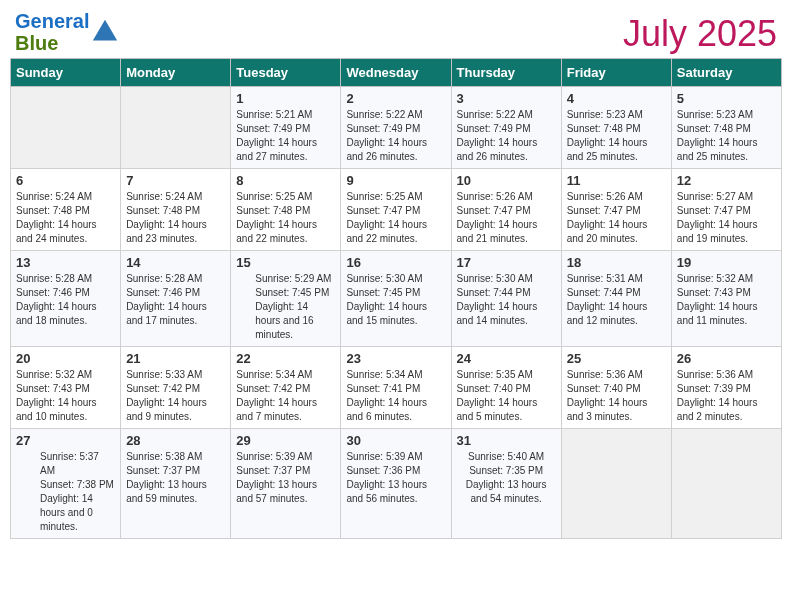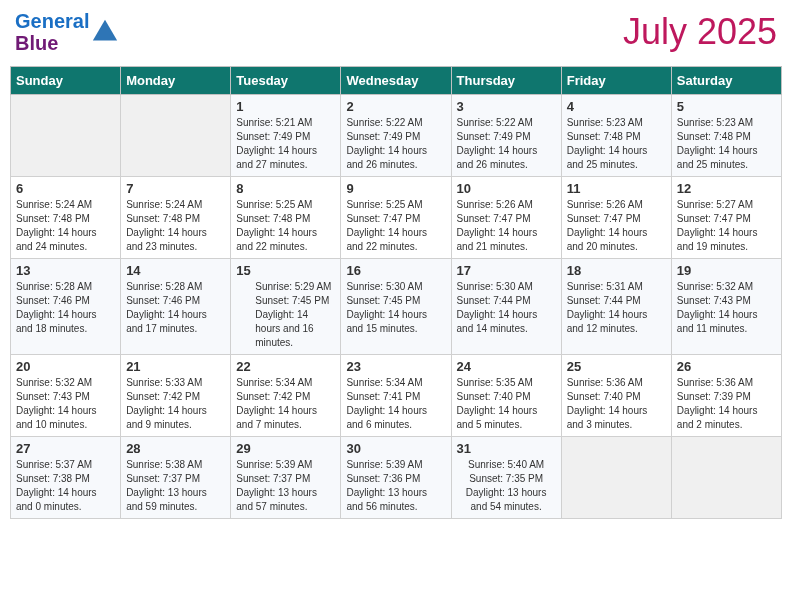--- a/index.html
+++ b/index.html
@@ -6,22 +6,22 @@
     body {
       font-family: Arial, sans-serif;
       background: #fff;
       width: 792px;
       min-height: 612px;
       padding: 10px;
     }
     .header {
       display: flex;
       justify-content: space-between;
-      align-items: center;
-      margin-bottom: 12px;
+      align-items: flex-end;
+      margin-bottom: 4px;
       padding: 0 5px;
     }
     .logo {
       display: flex;
       align-items: center;
     }
     .logo-text {
       font-size: 20px;
       font-weight: bold;
       color: #333;
@@ -92,21 +92,21 @@
     }
   </style>
 </head>
 <body>
 
 <div class="header">
   <div class="logo">
     <div>
       <div class="logo-text">
         <span>General</span><br>
-        <span style="color:#701a75;">Blue</span>
+        <span style="color:#4d7c0f;">Blue</span>
       </div>
     </div>
     <svg class="logo-icon" viewBox="0 0 30 30">
       <polygon points="15,2 28,24 2,24" fill="#2e75b6"></polygon>
     </svg>
   </div>
   <div class="title-block">
     <div class="month-title">July 2025</div>
   </div>
 </div>
@@ -286,21 +286,21 @@
         <td>
           <span class="day-num">26</span>
           <div class="day-info" style="white-space: pre-line;">Sunrise: 5:36 AM
 Sunset: 7:39 PM
 Daylight: 14 hours and 2 minutes.</div>
         </td>
       </tr>
       <tr>
         <td>
           <span class="day-num">27</span>
-          <div class="day-info" style="white-space: pre-line;">Sunrise: 5:37 AM
+          <div class="day-info" style="white-space: pre-line; margin-left: 24px;">Sunrise: 5:37 AM
 Sunset: 7:38 PM
 Daylight: 14 hours and 0 minutes.</div>
         </td>
         <td>
           <span class="day-num">28</span>
           <div class="day-info" style="white-space: pre-line;">Sunrise: 5:38 AM
 Sunset: 7:37 PM
 Daylight: 13 hours and 59 minutes.</div>
         </td>
         <td>

